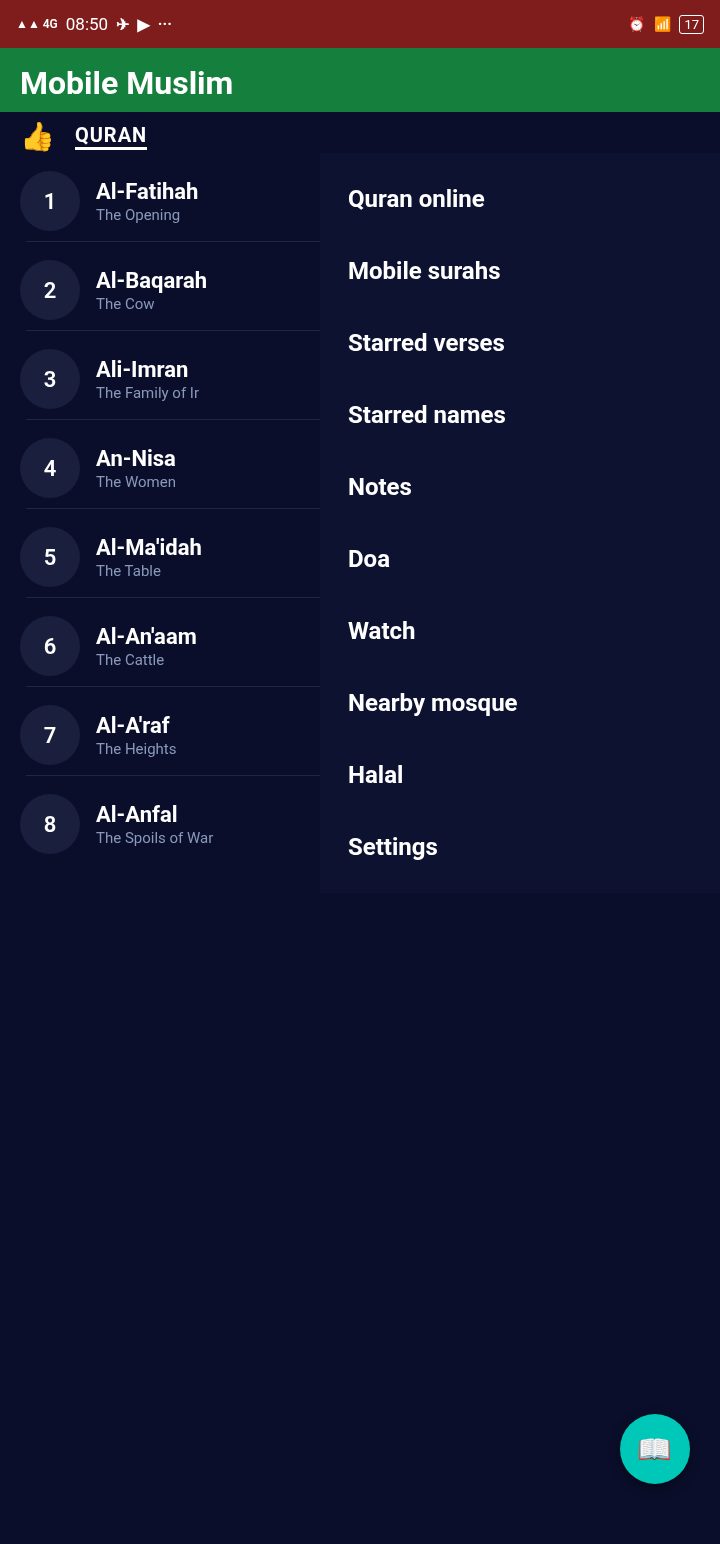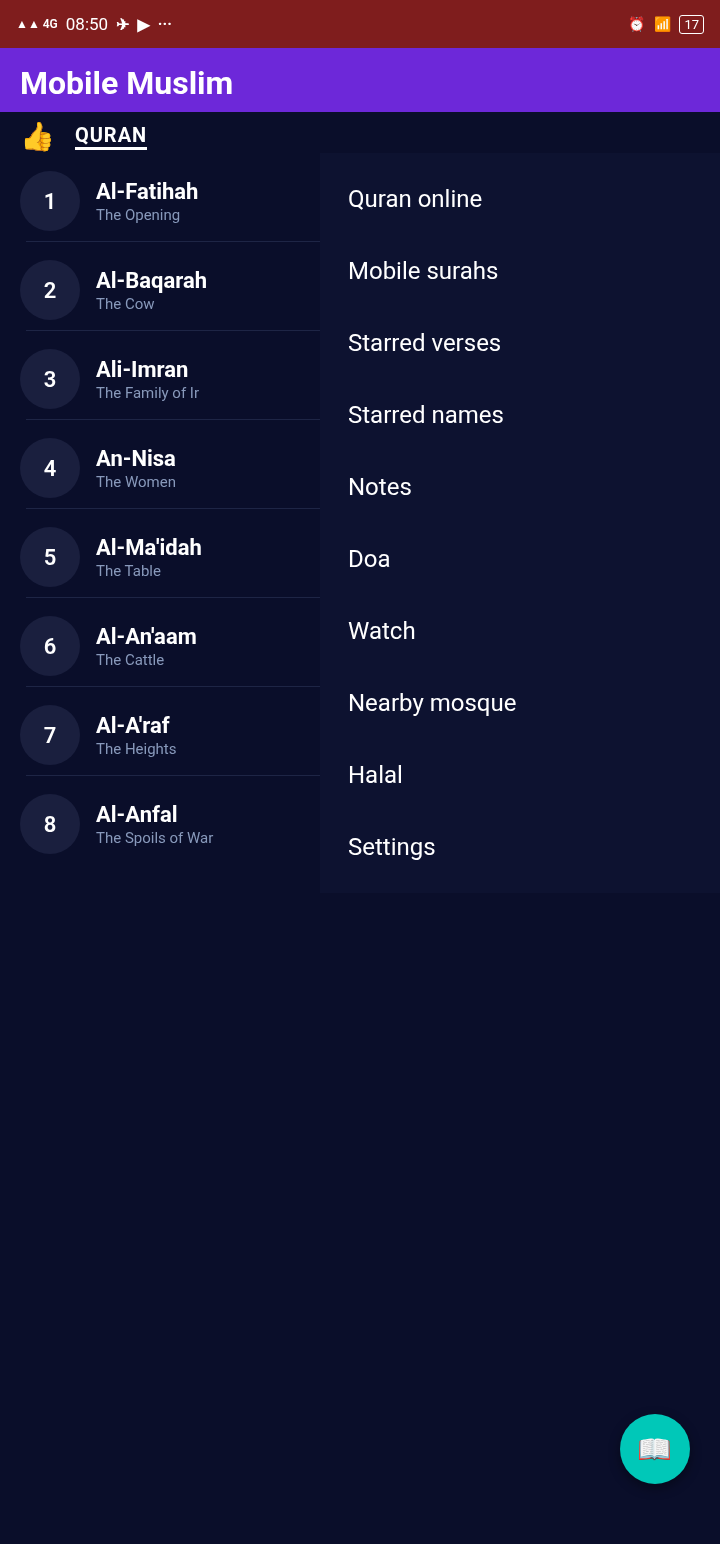--- a/index.html
+++ b/index.html
@@ -41,21 +41,21 @@
       border: 1.5px solid white;
       border-radius: 3px;
       padding: 1px 4px;
       font-size: 13px;
       font-weight: 400;
     }
 
     
     .header {
       padding: 16px 20px 10px 20px;
-      background-color: #6d28d9;
+      background-color: #15803d;
     }
     .app-title {
       font-size: 32px;
       font-weight: 700;
       color: #ffffff;
     }
 
     
     .tab-bar {
       display: flex;
@@ -140,21 +140,21 @@
       right: 0;
       top: 0;
       width: 400px;
       background-color: #0d1230;
       padding: 10px 0;
       z-index: 10;
     }
     .drawer-item {
       padding: 22px 28px;
       font-size: 24px;
-      font-weight: 400;
+      font-weight: 700;
       color: #ffffff;
       cursor: pointer;
       border-bottom: none;
     }
 
     
     .fab {
       position: fixed;
       bottom: 60px;
       right: 30px;

